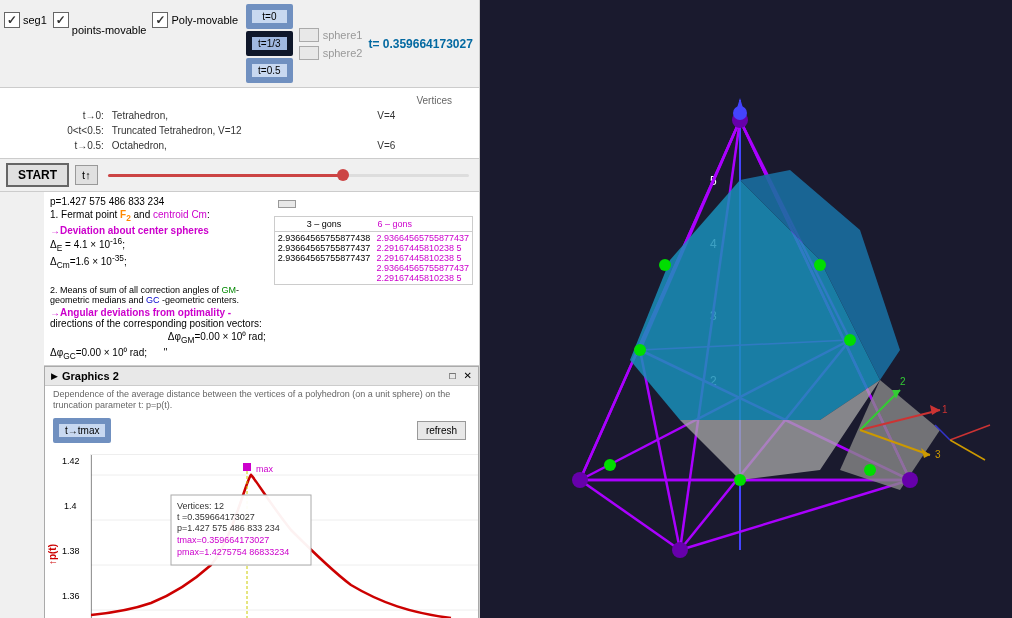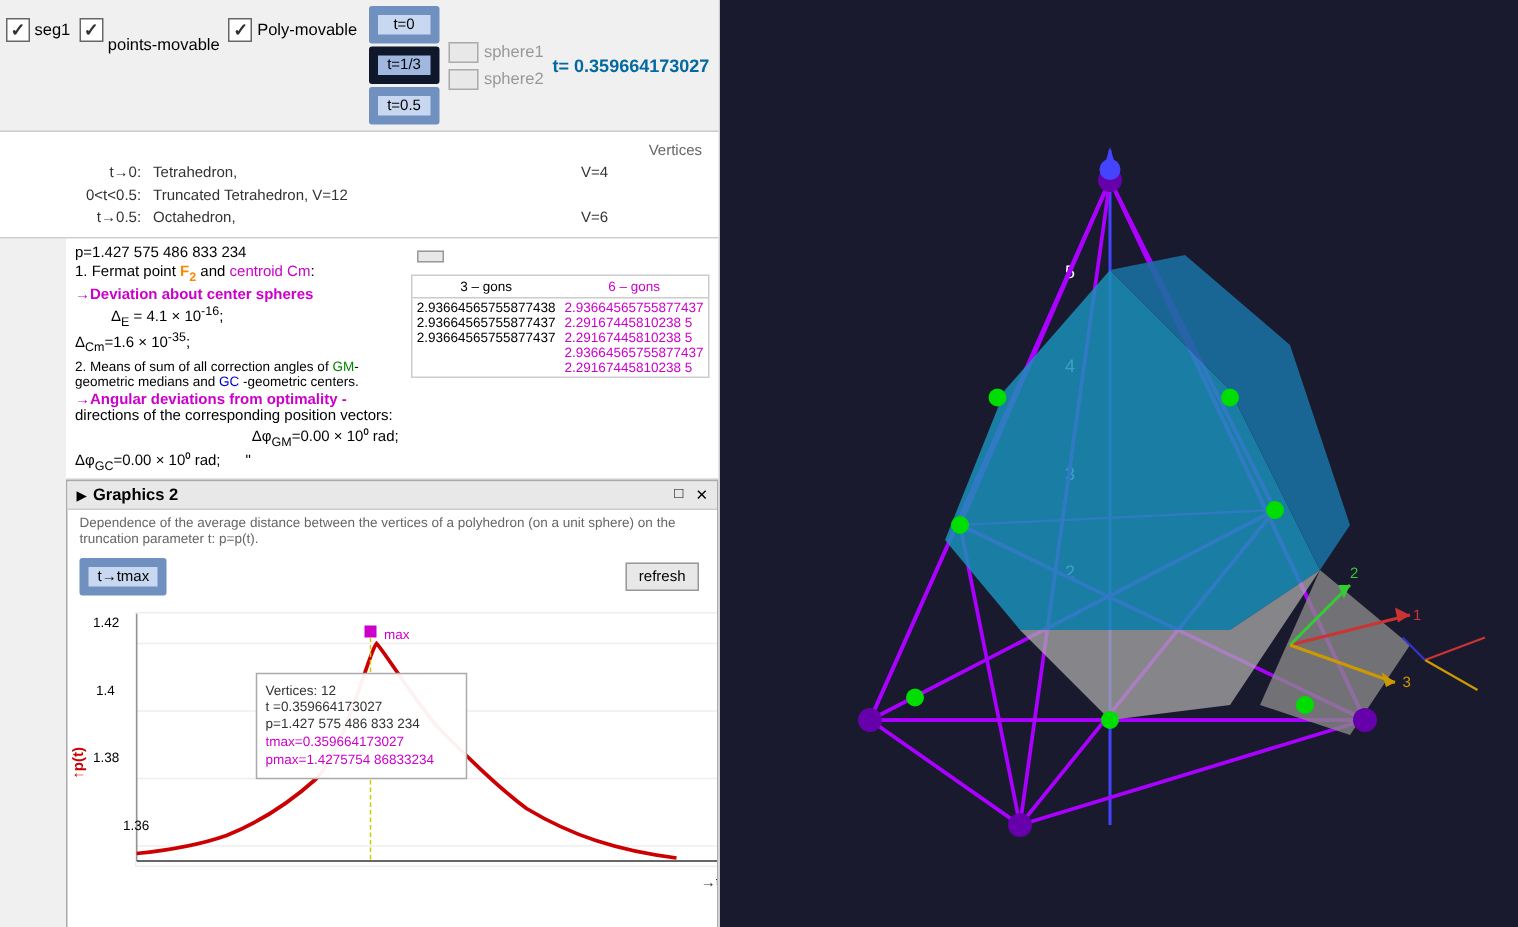--- a/index.html
+++ b/index.html
@@ -84,21 +84,21 @@
           <div style="display:flex; align-items:center; gap:4px;">
             <div class="sphere-box"></div>
             <span class="sphere-label">sphere2</span>
           </div>
         </div>
 
         <span class="t-value">t= 0.359664173027</span>
       </div>
     </div>
 
-    <div style="display:flex; align-items:flex-end; padding:4px 6px; background:white; border-bottom:1px solid #ccc;">
+    <div style="display:flex; align-items:flex-end; padding:4px 22px; background:white; border-bottom:1px solid #ccc;">
       <div style="flex:1;">
         <table class="info-table">
           <tbody>
               <tr>
             <td colspan="2"></td>
             <td class="header-col">Vertices</td>
           </tr>
           <tr>
             <td class="label-col">t→0:</td>
             <td class="value-col">Tetrahedron,</td>
@@ -112,44 +112,53 @@
           <tr>
             <td class="label-col">t→0.5:</td>
             <td class="value-col">Octahedron,</td>
             <td class="value-col">V=6</td>
           </tr>
         </tbody>
           </table>
       </div>
     </div>
 
+    <div style="display:flex; align-items:center; padding:4px 6px; background:#f0f0f0; border-bottom:1px solid #ccc; gap:6px;">
+      <button class="start-btn">START</button>
+      <button class="t-inc-btn">t↑</button>
+      <div style="flex:1; position:relative; height:14px; margin: 0 4px;">
+        <div style="position:absolute; top:6px; left:0; right:0; height:3px; background:#ddd; border-radius:2px;"></div>
+        <div style="position:absolute; top:6px; left:0; width:65%; height:3px; background:#cc4444; border-radius:2px;"></div>
+        <div style="position:absolute; top:1px; left:65%; width:12px; height:12px; background:#cc4444; border-radius:50%; transform:translateX(-50%); cursor:pointer;"></div>
+      </div>
+    </div>
 
     <div style="display:flex; flex:1; overflow:hidden; flex-direction:column;padding-left:44px;">
       <div style="display:flex; padding:4px 6px; background:white; border-bottom:1px solid #ccc; gap:8px;">
         <div style="flex:1; font-size:10px;">
           <div style="margin-bottom:2px; font-size:10px;">p=1.427 575 486 833 234</div>
           <div style="margin-bottom:2px; font-size:10px;">
             1. Fermat point <span style="color:#ff8800; font-weight:bold;">F<sub>2</sub></span> and <span style="color:#cc00cc;">centroid Cm</span>:
           </div>
           <div style="color:#cc00cc; font-weight:bold; font-size:10px;">→Deviation about center spheres</div>
-          <div style="font-size:10px;margin-left:24px;">Δ<sub>E</sub> = 4.1 × 10<sup>-16</sup>;</div>
+          <div style="font-size:10px;">Δ<sub>E</sub> = 4.1 × 10<sup>-16</sup>;</div>
           <div style="font-size:10px;">Δ<sub>Cm</sub>=1.6 × 10<sup>-35</sup>;</div>
-          <div style="font-size:9px; margin-top:2px;">2. Means of sum of all correction angles of <span style="color:#008800;">GM</span>- geometric medians and <span style="color:#0000cc;">GC</span> -geometric centers.</div>
+          <div style="font-size:9px; margin-top:14px;">2. Means of sum of all correction angles of <span style="color:#008800;">GM</span>- geometric medians and <span style="color:#0000cc;">GC</span> -geometric centers.</div>
           <div style="color:#cc00cc; font-weight:bold; font-size:10px; margin-top:2px;">→Angular deviations from optimality -</div>
           <div style="font-size:10px;">directions of the corresponding position vectors:</div>
           <div style="font-size:10px;text-align:right;">Δφ<sub>GM</sub>=0.00 × 10⁰ rad;</div>
           <div style="font-size:10px;">Δφ<sub>GC</sub>=0.00 × 10⁰ rad; &nbsp;&nbsp;&nbsp;&nbsp; "</div>
         </div>
 
         <div style="display:flex; flex-direction:column; align-items:flex-start; gap:4px;">
           <button class="find-btn"></button>
           <div style="border:1px solid #ccc; background:white; font-size:9px;">
             <div style="display:flex; border-bottom:1px solid #ccc;">
               <span style="flex:1; text-align:center; padding:2px 4px; font-size:9px;">3 – gons</span>
-              <span style="flex:1; text-align:center; padding:2px 4px; font-size:9px; color:#cc00cc;">6 – gons</span>
+              <span style="flex:1; text-align:left; padding:2px 4px; font-size:9px; color:#cc00cc;">6 – gons</span>
             </div>
             <div style="display:flex;">
               <div style="flex:1; padding:1px 3px; font-size:9px;">
                 <div>2.93664565755877438</div>
                 <div>2.93664565755877437</div>
                 <div>2.93664565755877437</div>
               </div>
               <div style="flex:1; padding:1px 3px; font-size:9px; color:#cc00cc;">
                 <div>2.93664565755877437</div>
                 <div>2.29167445810238 5</div>
@@ -179,21 +188,21 @@
         </div>
 
         <div style="display:flex; flex:1; overflow:hidden;">
           <div style="writing-mode:vertical-rl; transform:rotate(180deg); font-size:10px; color:#cc0000; font-weight:bold; padding:4px 2px; align-self:center;">↑p(t)</div>
 
           <div style="flex:1; position:relative; padding:8px 8px 24px 30px;">
             
             <div style="position:absolute; left:2px; top:10px; font-size:9px;">1.42</div>
             <div style="position:absolute; left:4px; top:55px; font-size:9px;">1.4</div>
             <div style="position:absolute; left:2px; top:100px; font-size:9px;">1.38</div>
-            <div style="position:absolute; left:2px; top:145px; font-size:9px;margin-left:20px;">1.36</div>
+            <div style="position:absolute; left:2px; top:145px; font-size:9px;">1.36</div>
             
             
             <svg width="390" height="170" style="border:1px solid #eee;">
 
               <line x1="0" y1="20" x2="390" y2="20" stroke="#eee" stroke-width="1"></line>
               <line x1="0" y1="65" x2="390" y2="65" stroke="#eee" stroke-width="1"></line>
               <line x1="0" y1="110" x2="390" y2="110" stroke="#eee" stroke-width="1"></line>
               <line x1="0" y1="155" x2="390" y2="155" stroke="#eee" stroke-width="1"></line>
 
               <line x1="0" y1="165" x2="390" y2="165" stroke="#333" stroke-width="1"></line>

